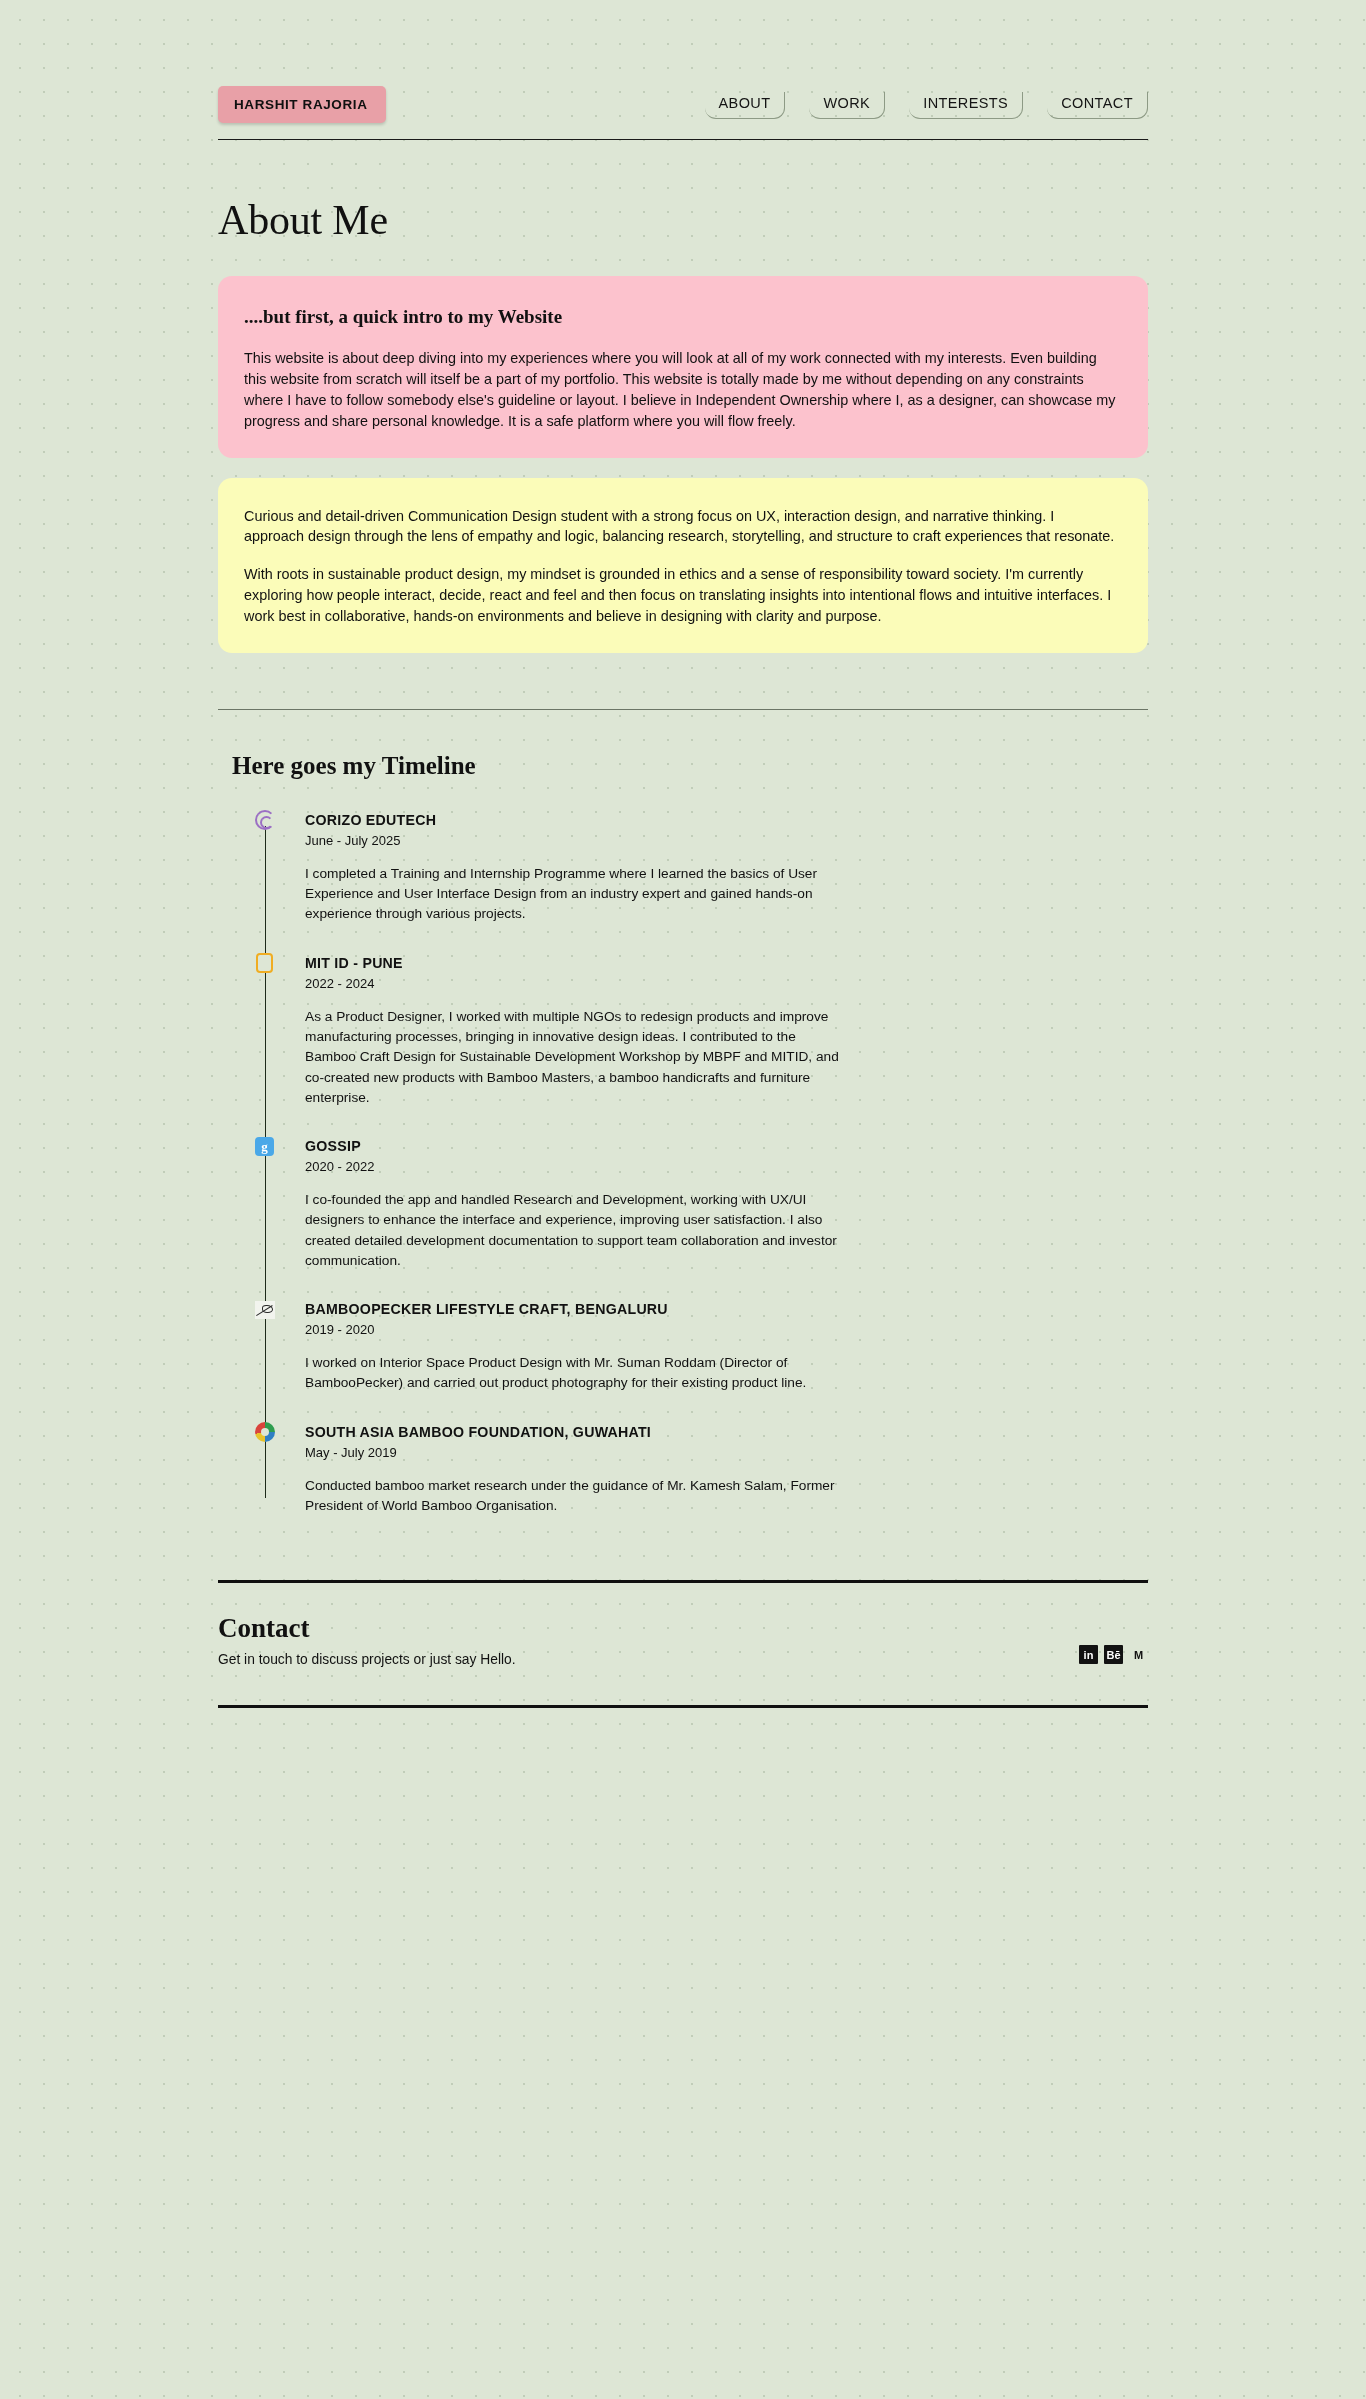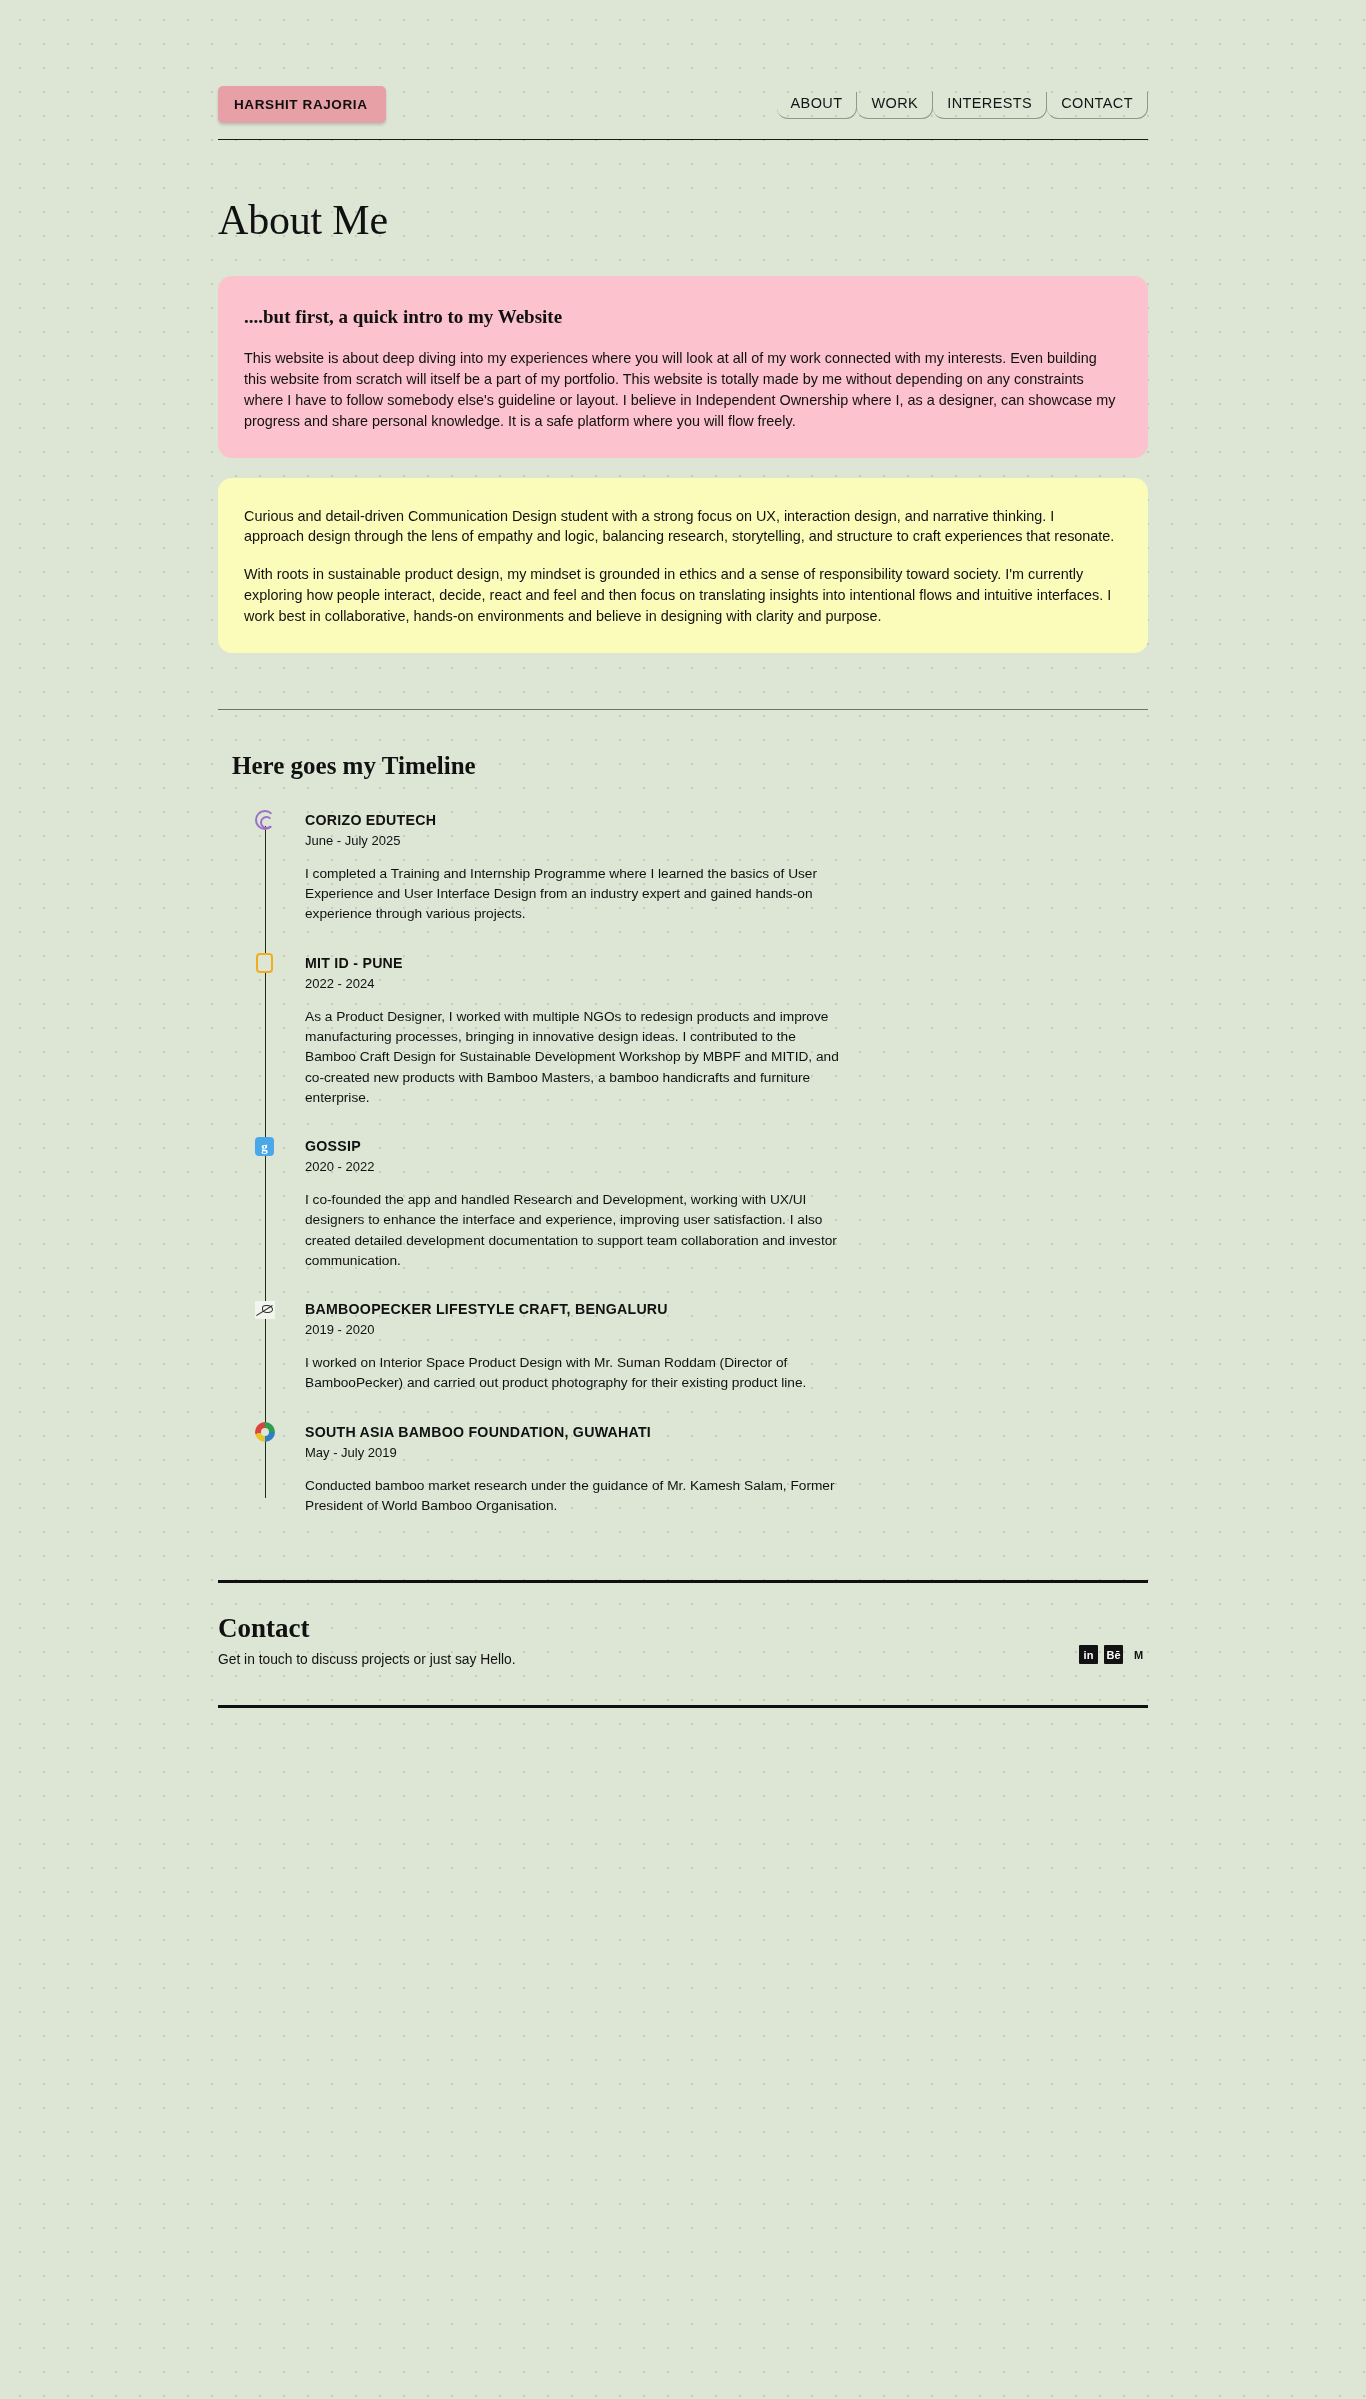--- a/index.html
+++ b/index.html
@@ -31,21 +31,21 @@
     color:#101010;
     font-weight:bold;
     font-size:13.5px;
     letter-spacing:0.6px;
     padding:11px 18px 11px 16px;
     border-radius:5px;
     box-shadow:0 2px 3px rgba(0,0,0,0.16);
     cursor:pointer;
     white-space:nowrap;
   }
-  .nav { display:flex; align-items:flex-end; padding-bottom:4px; }
+  .nav { display:flex; align-items:flex-end; gap:24px; padding-bottom:4px; }
   .nav-item {
     font-size:14.5px;
     letter-spacing:0.4px;
     color:#141414;
     padding:3px 14px 7px 14px;
     position:relative;
     cursor:pointer;
     border-bottom:1.4px solid #8d9a85;
     border-right:1.4px solid #8d9a85;
     border-bottom-right-radius:11px;

